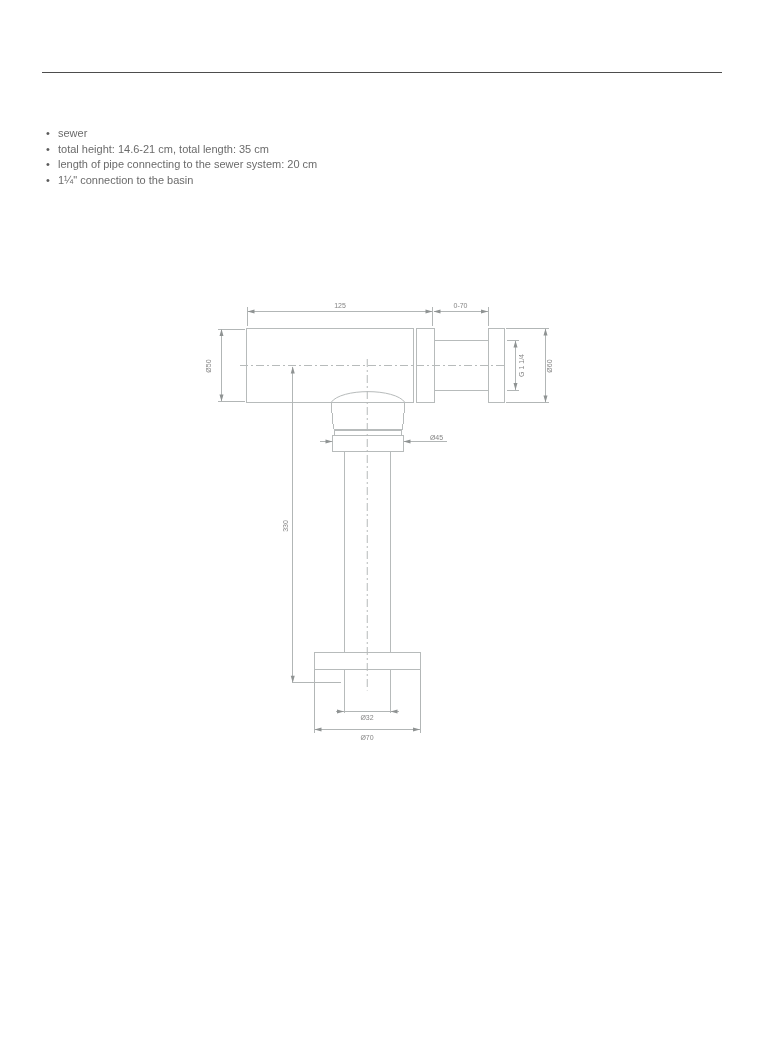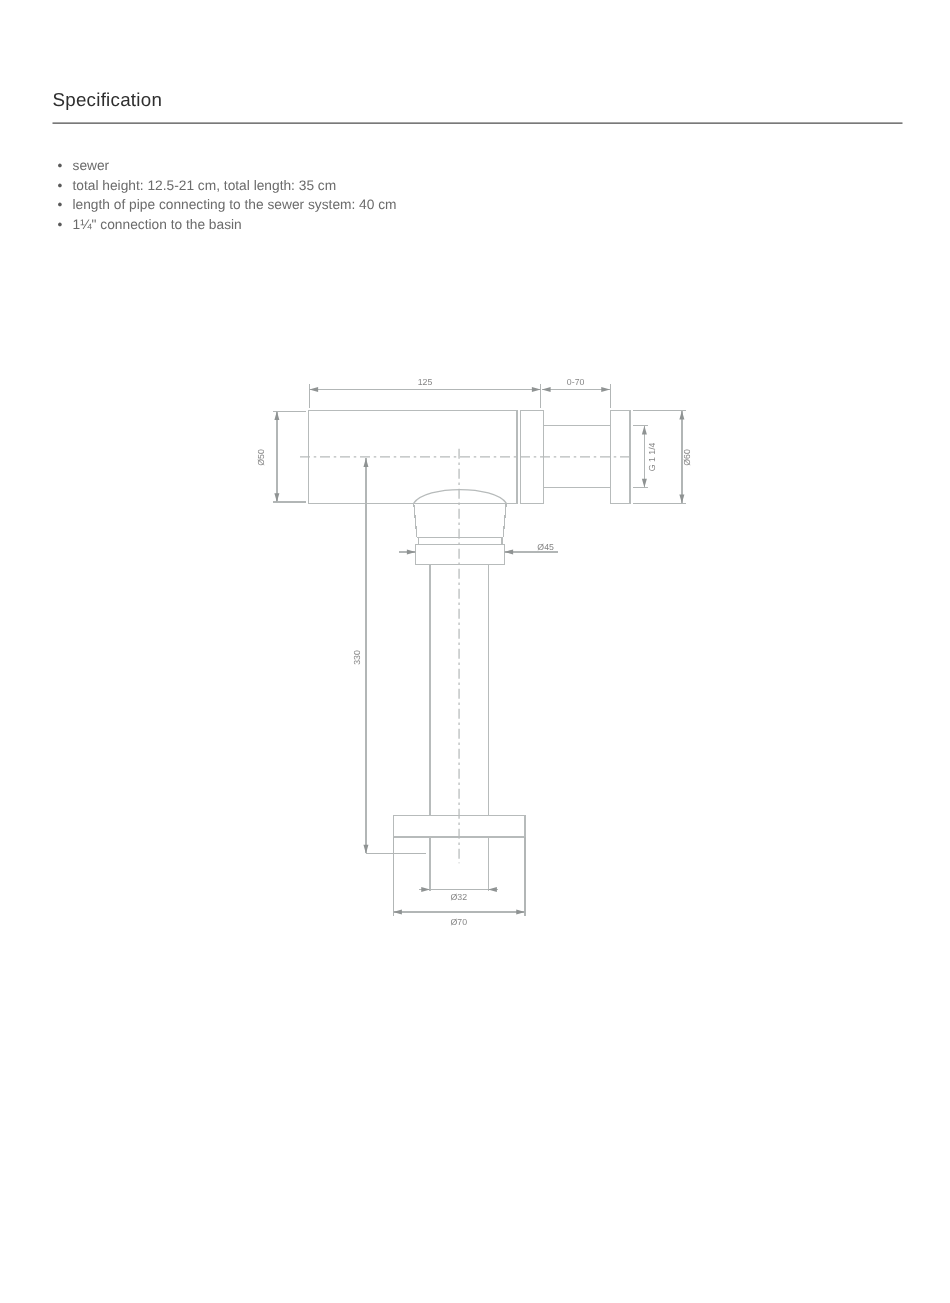--- a/index.html
+++ b/index.html
@@ -30,28 +30,27 @@
   .arrow{fill:#8f9393;stroke:none;}
   .dimtext{
     font-family:"Liberation Sans", sans-serif;font-size:7px;fill:#858585;
     text-anchor:middle;
   }
 </style>
 </head>
 <body>
 
 <div class="header">
-  <h1 class="page-title">Specification</h1>
   <div class="title-rule"></div>
 </div>
 
 <ul class="spec-list">
   <li><span class="bullet">•</span><span>sewer</span></li>
-  <li><span class="bullet">•</span><span>total height: 12.5-21 cm, total length: 35 cm</span></li>
-  <li><span class="bullet">•</span><span>length of pipe connecting to the sewer system: 40 cm</span></li>
+  <li><span class="bullet">•</span><span>total height: 14.6-21 cm, total length: 35 cm</span></li>
+  <li><span class="bullet">•</span><span>length of pipe connecting to the sewer system: 20 cm</span></li>
   <li><span class="bullet">•</span><span>1¼" connection to the basin</span></li>
 </ul>
 
 <svg class="drawing" width="760" height="1042" viewBox="0 0 760 1042">
 
   <g shape-rendering="crispEdges">
     <rect class="outline" x="246.5" y="328.5" width="167" height="74"></rect>
     <line class="outline" x1="413.5" y1="328.5" x2="413.5" y2="402.5"></line>
     <rect class="outline" x="416.5" y="328.5" width="18" height="74"></rect>
     <rect class="outline" x="434.5" y="340.5" width="54" height="49.5"></rect>

